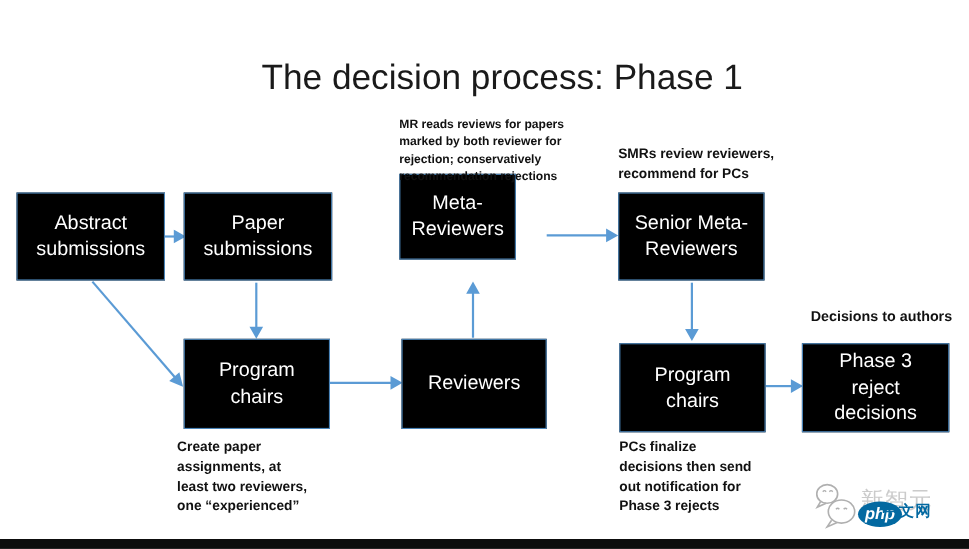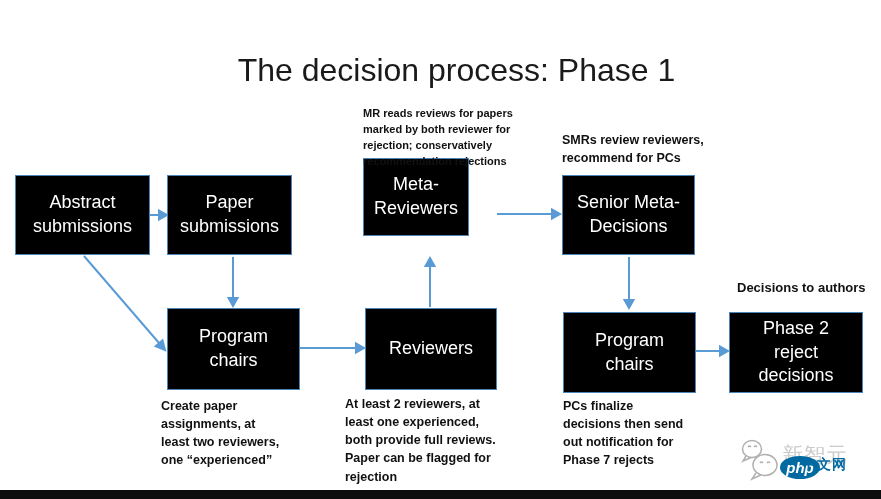--- a/index.html
+++ b/index.html
@@ -13,21 +13,21 @@
     letter-spacing:0px;
   }
   .arrows{position:absolute;left:0;top:0;pointer-events:none;}
   .box{
     position:absolute;display:flex;align-items:center;justify-content:center;
     background:#000000;border:1px solid #4A84B8;box-sizing:border-box;
     color:#ffffff;font-size:18px;line-height:1.32;text-align:center;
     white-space:pre-line;
   }
   .box-abstract {left:15px;  top:175px; width:135px; height:80px;}
-  .box-paper    {left:167px; top:175px; width:125px; height:80px;}
+  .box-paper    {left:167px; top:175px; width:135px; height:80px;}
   .box-meta     {left:363px; top:158px; width:106px; height:78px;}
   .box-senior   {left:562px; top:175px; width:133px; height:80px;}
   .box-program1 {left:167px; top:308px; width:133px; height:82px;}
   .box-reviewers{left:365px; top:308px; width:132px; height:82px;}
   .box-program2 {left:563px; top:312px; width:133px; height:81px;}
   .box-phase1   {left:729px; top:312px; width:134px; height:81px;}
   .note{
     position:absolute;color:#111111;font-weight:700;white-space:pre-line;
     line-height:1.45;text-align:left;
   }
@@ -114,59 +114,54 @@
   <div class="box box-paper">
     <span>Paper
 submissions</span>
   </div>
   <div class="box box-meta">
     <span>Meta-
 Reviewers</span>
   </div>
   <div class="box box-senior">
     <span>Senior Meta-
-Decisions</span>
+Reviewers</span>
   </div>
   <div class="box box-program1">
     <span>Program
 chairs</span>
   </div>
   <div class="box box-reviewers">
     <span>Reviewers</span>
   </div>
   <div class="box box-program2">
     <span>Program
 chairs</span>
   </div>
   <div class="box box-phase1">
-    <span>Phase 2
+    <span>Phase 3
 reject
 decisions</span>
   </div>
 
   <div class="note note-mr">MR reads reviews for papers
 marked by both reviewer for
 rejection; conservatively
 recommendation rejections</div>
   <div class="note note-smr">SMRs review reviewers,
 recommend for PCs</div>
   <div class="note note-decisions">Decisions to authors</div>
   <div class="note note-create">Create paper
 assignments, at
 least two reviewers,
 one “experienced”</div>
-  <div class="note note-atleast">At least 2 reviewers, at
-least one experienced,
-both provide full reviews.
-Paper can be flagged for
-rejection</div>
   <div class="note note-pcs">PCs finalize
 decisions then send
 out notification for
-Phase 7 rejects</div>
+Phase 3 rejects</div>
 
   <div class="watermark">
     <svg class="wm-bubbles" width="42" height="44" viewBox="0 0 42 44">
       <g fill="none" stroke="#b0b0b0" stroke-width="1.5">
         <ellipse cx="12" cy="11" rx="9.5" ry="8.5"></ellipse>
         <path d="M6,18 L3,23 L11,19.5"></path>
         <ellipse cx="25" cy="27" rx="12" ry="10.5"></ellipse>
         <path d="M16,35 L12,41 L21,37"></path>
       </g>
       <g fill="none" stroke="#b0b0b0" stroke-width="1.3">

